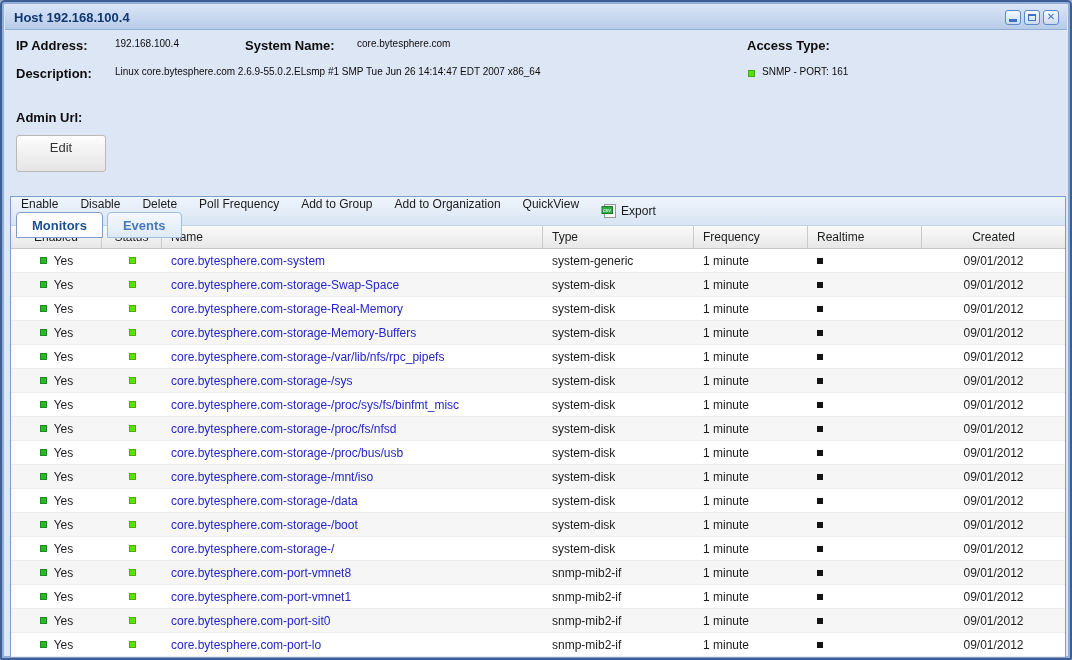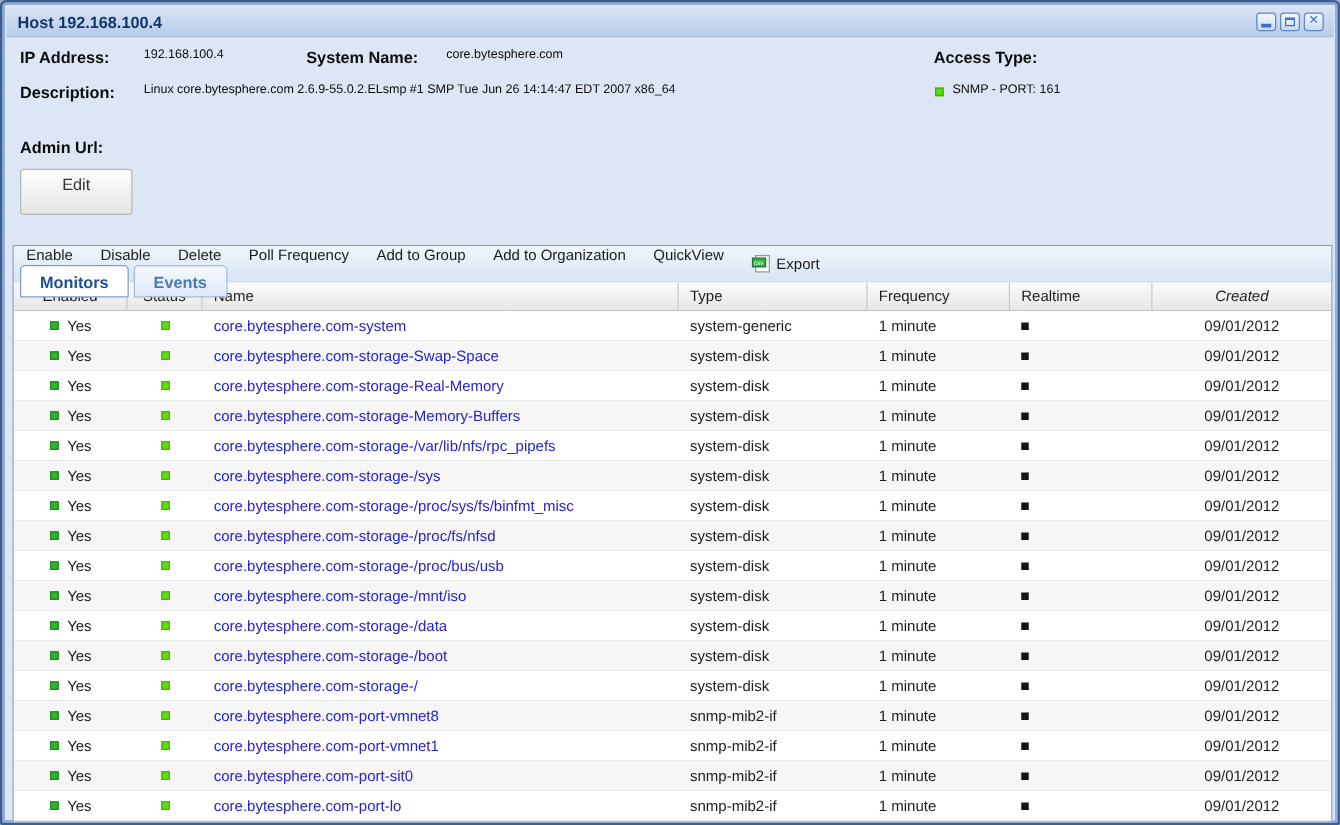--- a/index.html
+++ b/index.html
@@ -71,21 +71,21 @@
   .tbar-export { display:flex; align-items:center; gap:4px; cursor:default; white-space:nowrap; }
 
   
   .thead {
     height:23px; flex:none; display:flex;
     background:linear-gradient(#fafafa,#e7e7e7);
     border-bottom:1px solid #c6c6c6;
     font-size:12px; color:#1c1c1c;
   }
   .th { display:flex; align-items:center; border-right:1px solid #c9c9c9; height:100%; }
-  .th:last-child { border-right:none;font-style:italic; }
+  .th:last-child { border-right:none; }
   .th.center { justify-content:center; }
   .th.left { padding-left:9px; }
 
   .rows { flex:1; }
   .row { height:24px; display:flex; border-bottom:1px solid #ececec; background:#fff; font-size:12px; color:#1c1c1c; }
   .row.odd { background:#f6f6f6; }
   .cell { display:flex; align-items:center; height:100%; }
   .cell.center { justify-content:center; }
   .cell.left { padding-left:9px; }
 

